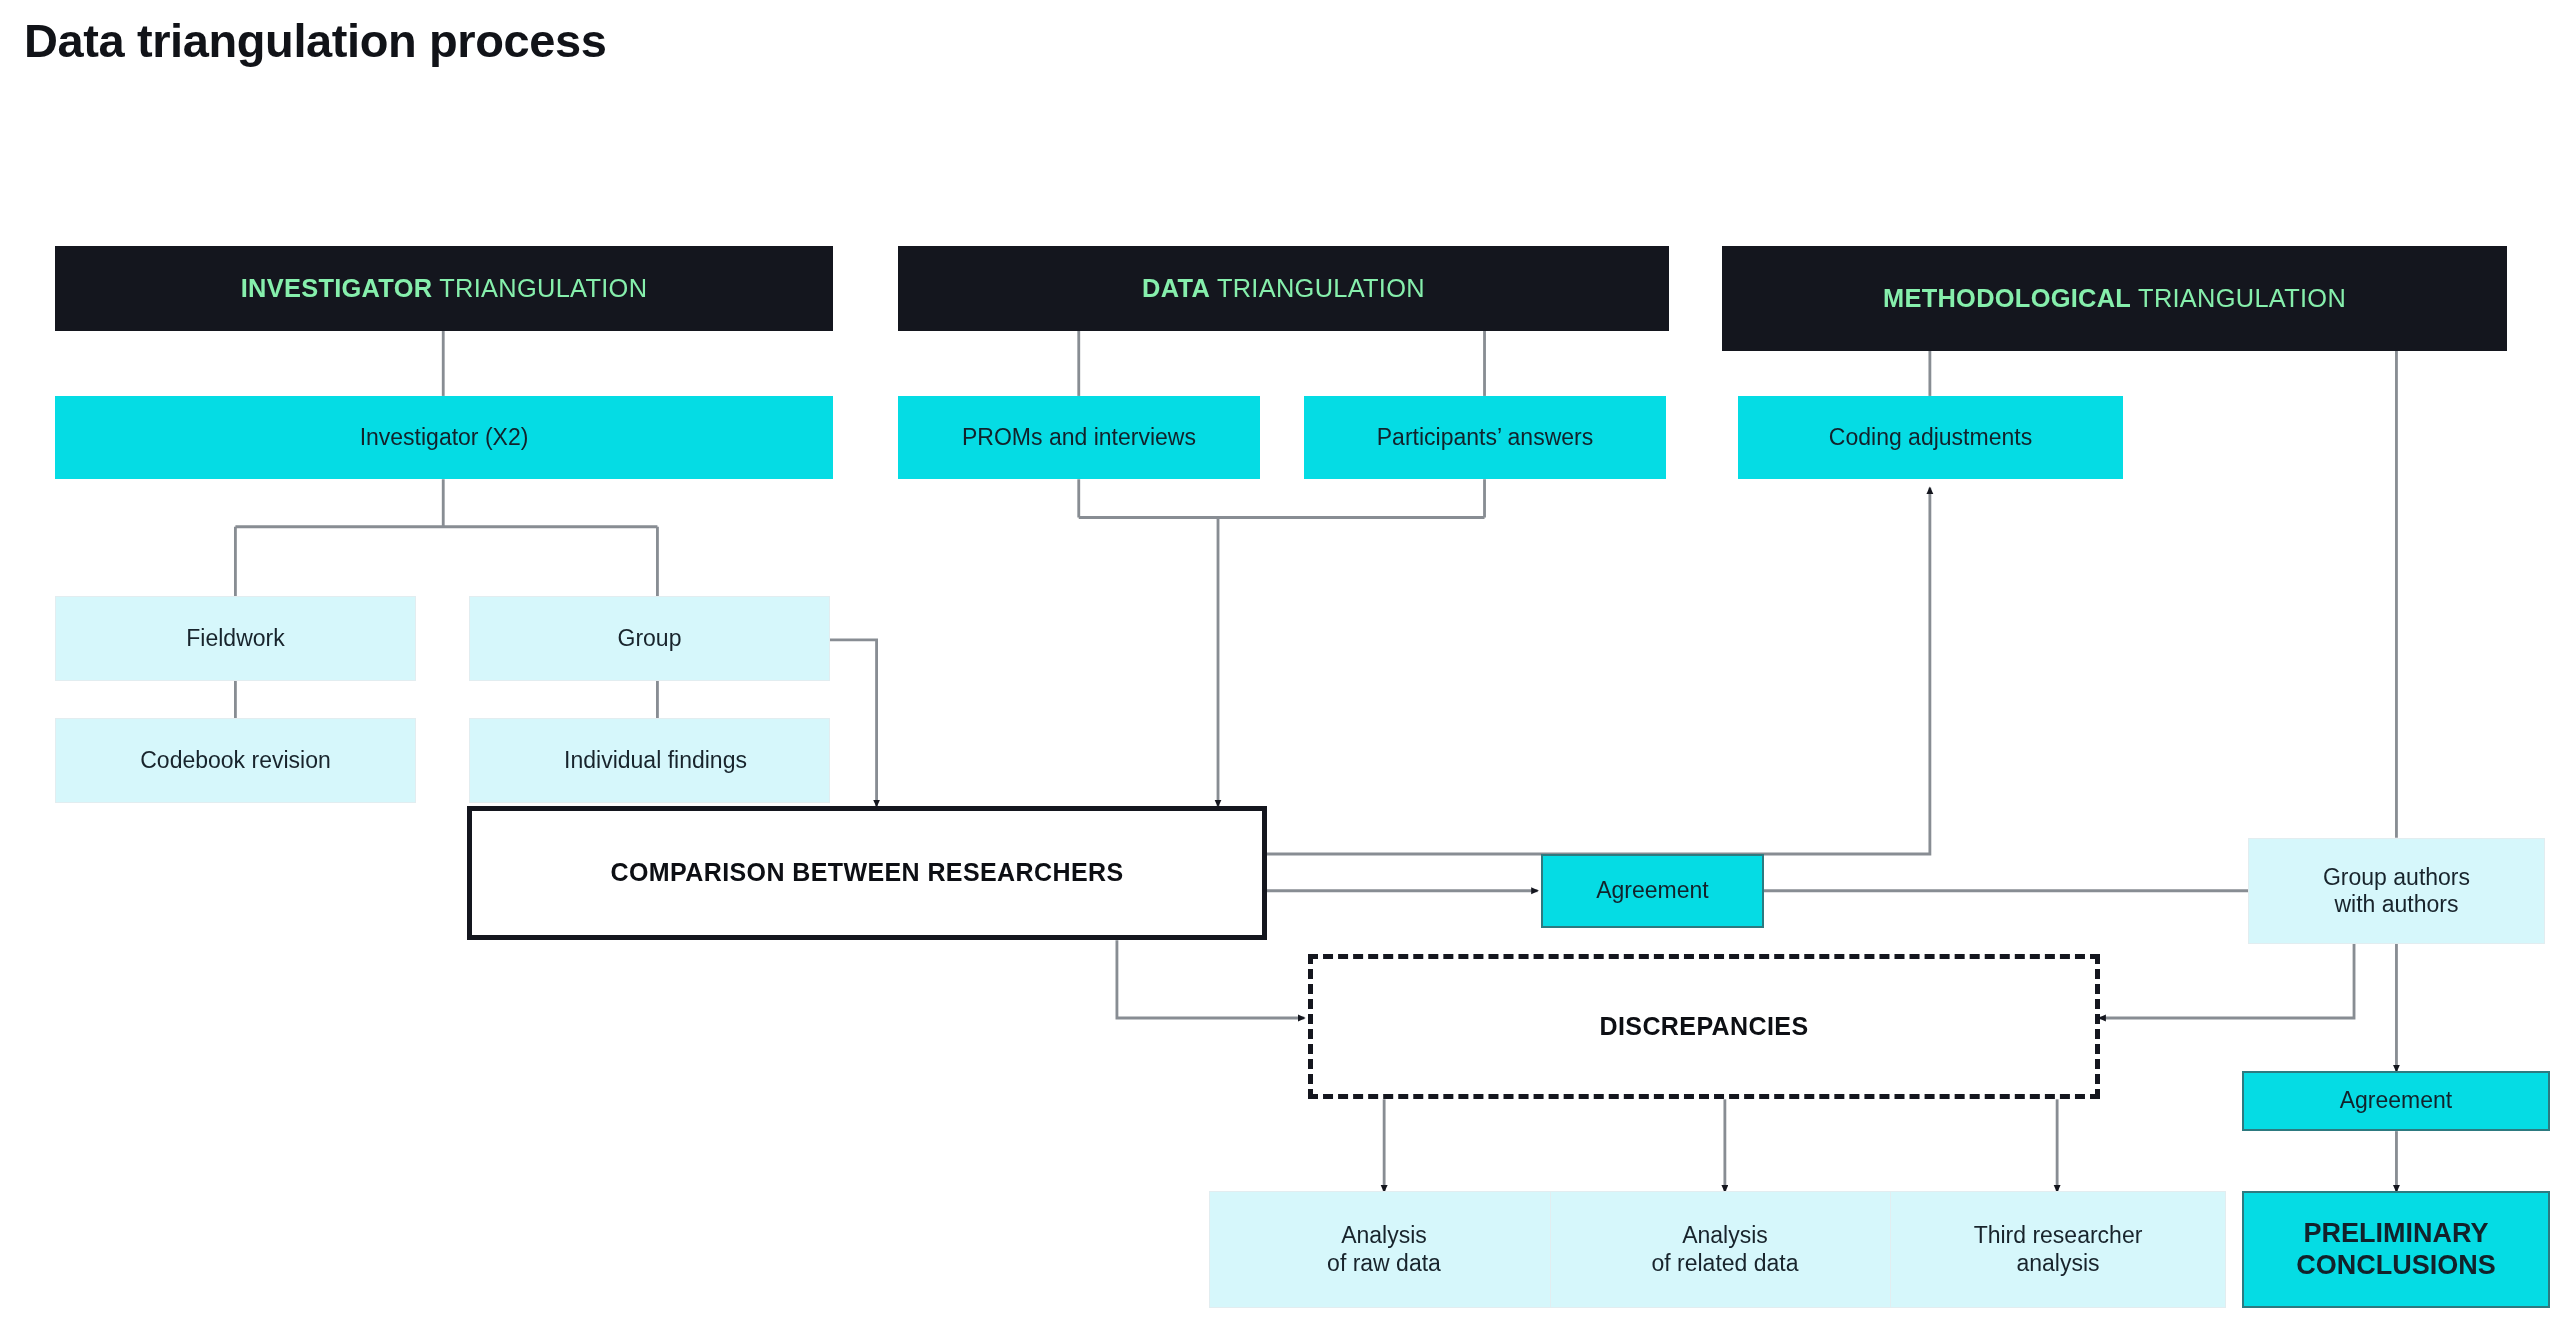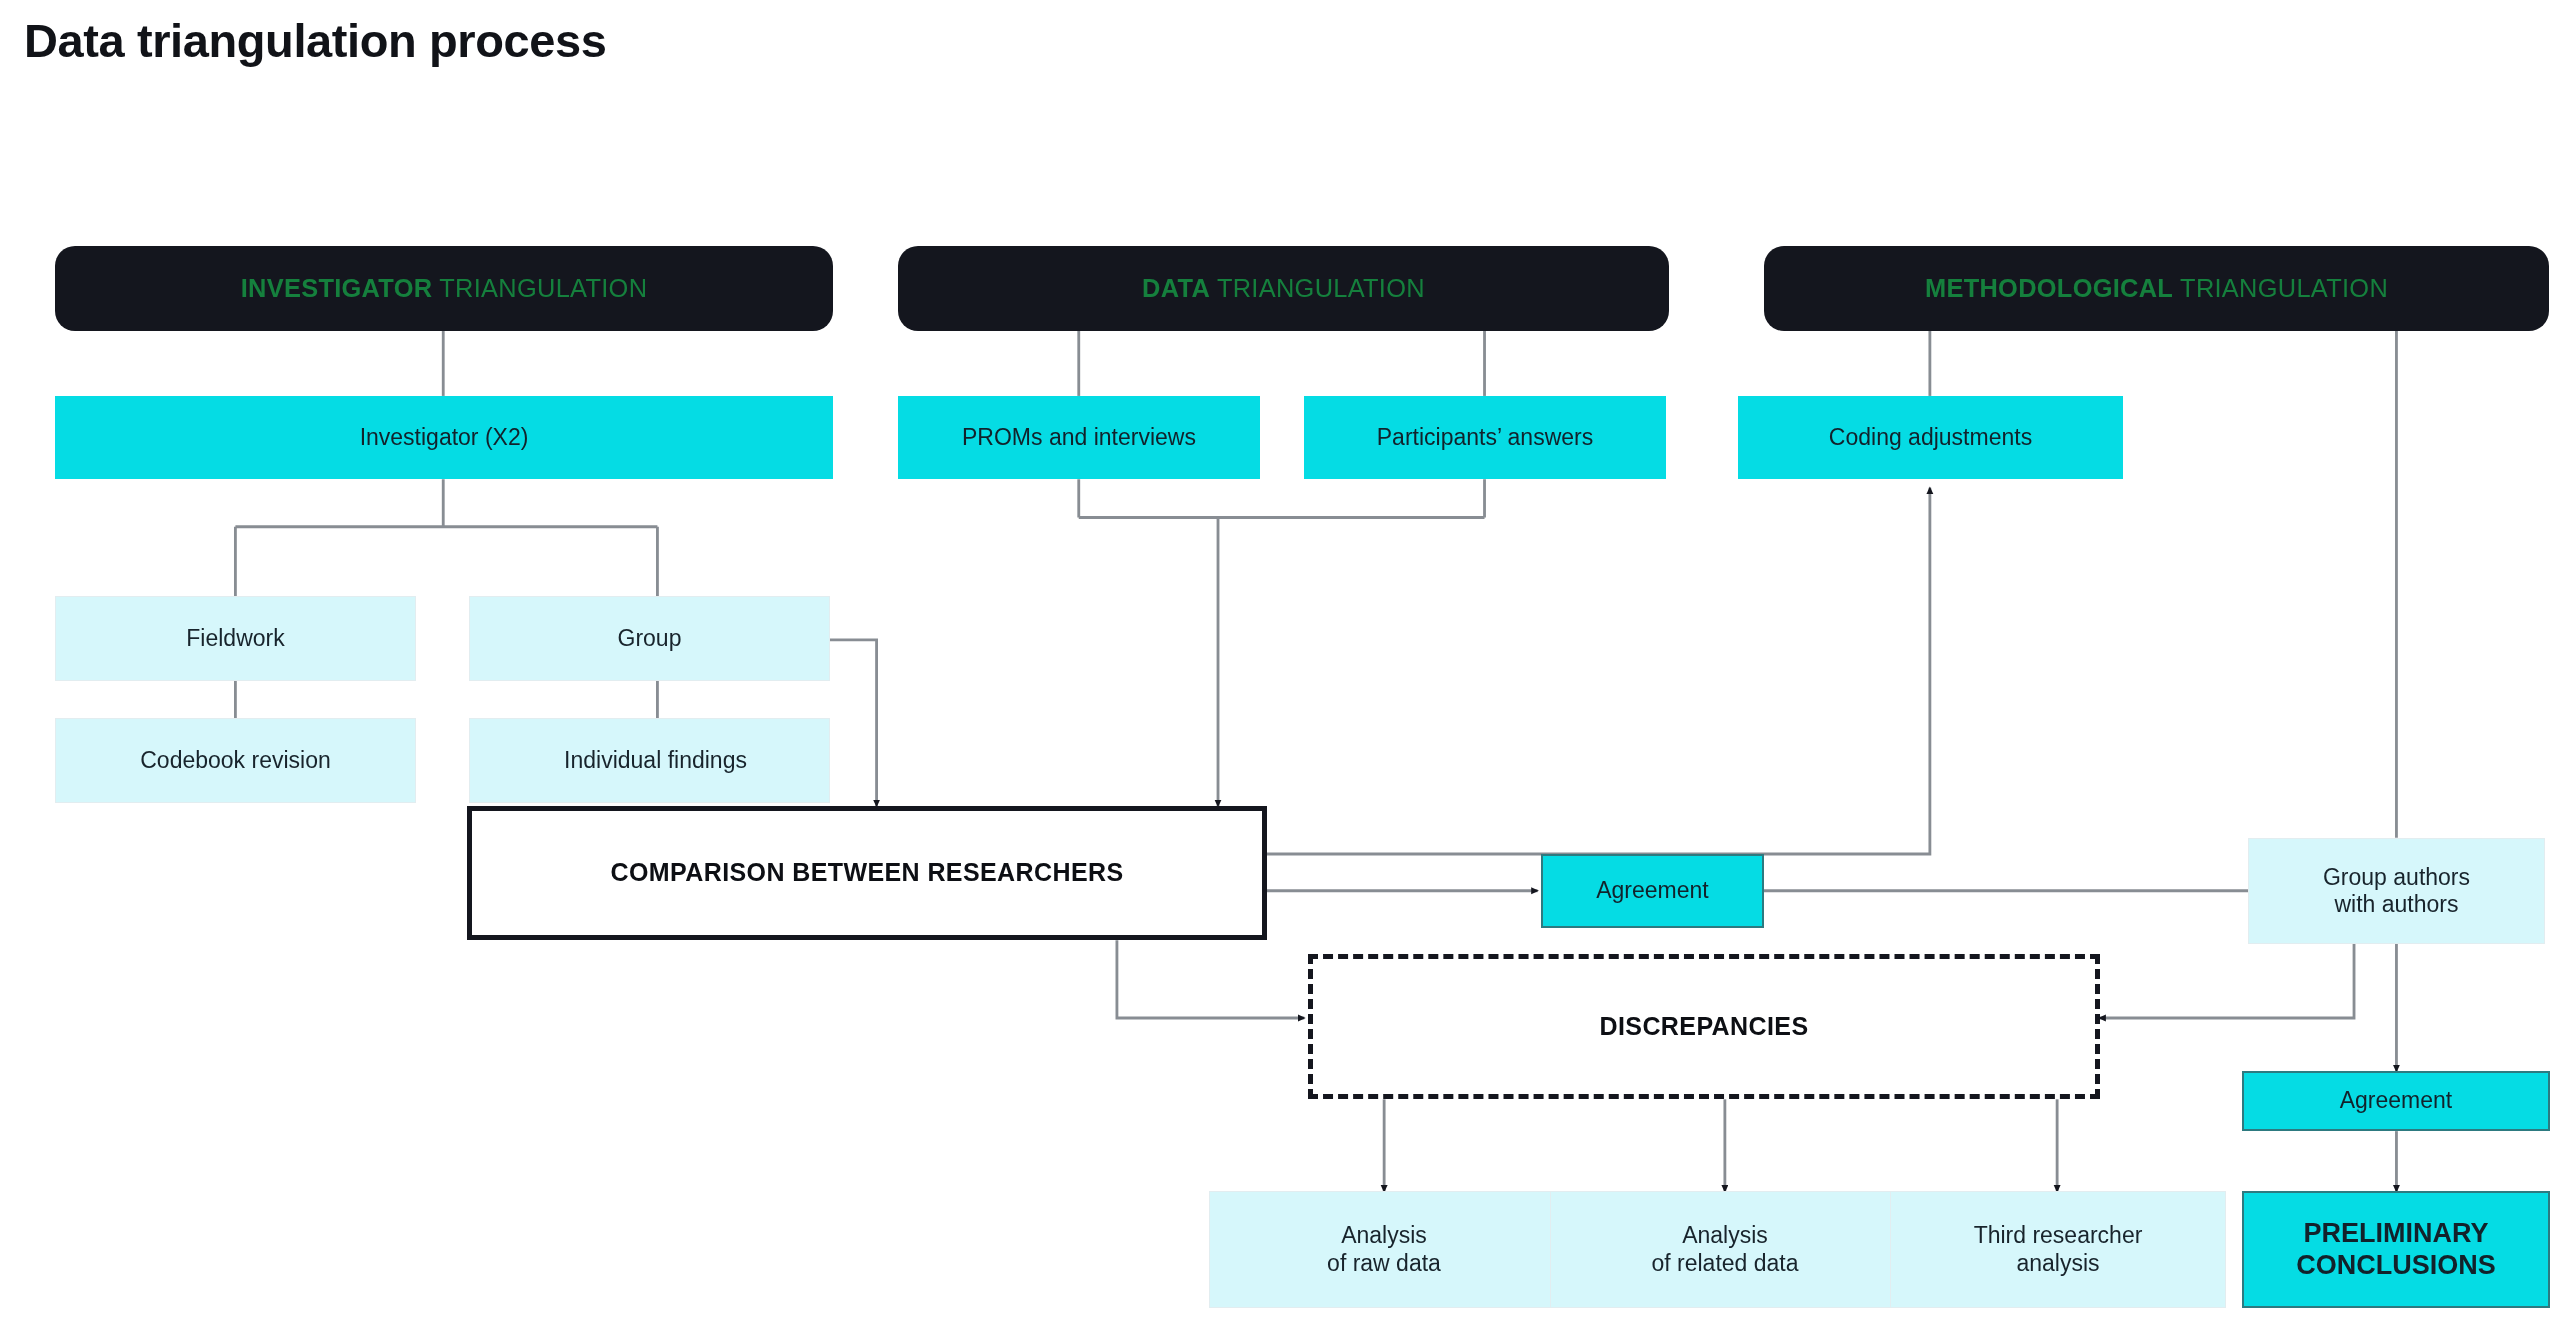--- a/index.html
+++ b/index.html
@@ -30,25 +30,24 @@
     box-sizing:border-box;
     display:flex;
     align-items:center;
     justify-content:center;
     text-align:center;
     line-height:1.18;
   }
 
   .node-header{
     background:#14161e;
-    color:#15803d;
+    color:#86efac;
     font-size:25.4px;
     letter-spacing:0.3px;
     white-space:nowrap;
-    border-radius:20px;
   }
   .node-header .hw{font-weight:bold;}
   .node-header .lw{font-weight:normal;}
 
   .node-cyan{
     background:#05dce4;
     color:#12222b;
     font-size:23px;
     font-weight:normal;
   }
@@ -147,21 +146,21 @@
   </svg>
 
   <div class="node node-header" style="left:55px;top:246px;width:778px;height:85px;">
     <span><span class="hw">INVESTIGATOR</span><span class="lw"> TRIANGULATION</span></span>
   </div>
 
   <div class="node node-header" style="left:898px;top:246px;width:771px;height:85px;">
     <span><span class="hw">DATA</span><span class="lw"> TRIANGULATION</span></span>
   </div>
 
-  <div class="node node-header" style="left:1764px;top:246px;width:785px;height:85px;">
+  <div class="node node-header" style="left:1722px;top:246px;width:785px;height:105px;">
     <span><span class="hw">METHODOLOGICAL</span><span class="lw"> TRIANGULATION</span></span>
   </div>
 
   <div class="node node-cyan" style="left:55px;top:396px;width:778px;height:83px;">
     <span>Investigator (X2)</span>
   </div>
 
   <div class="node node-cyan" style="left:898px;top:396px;width:362px;height:83px;">
     <span>PROMs and interviews</span>
   </div>

